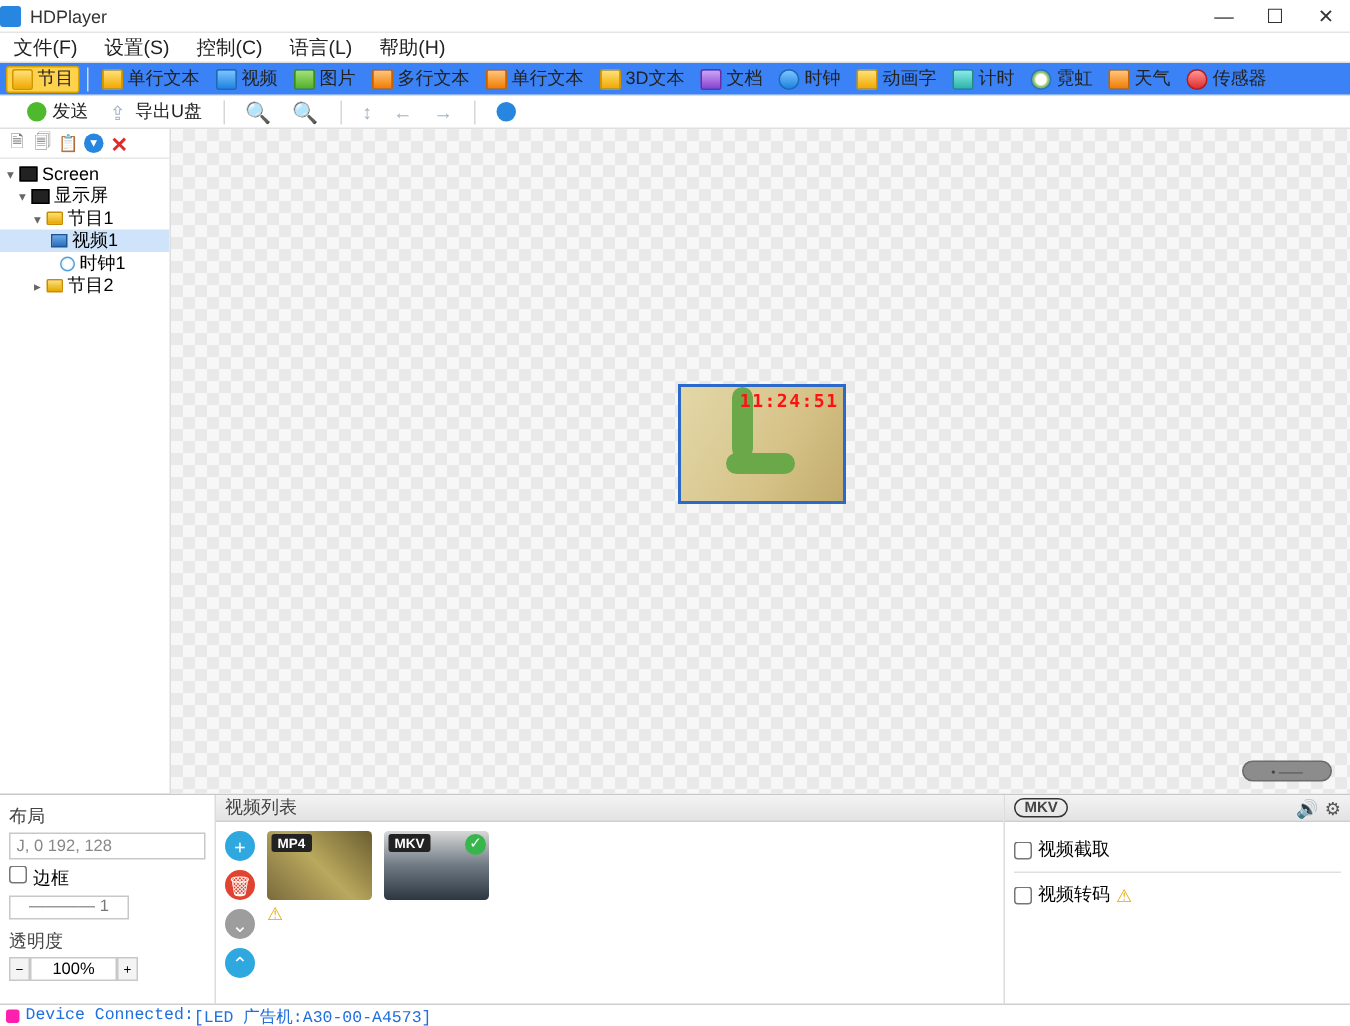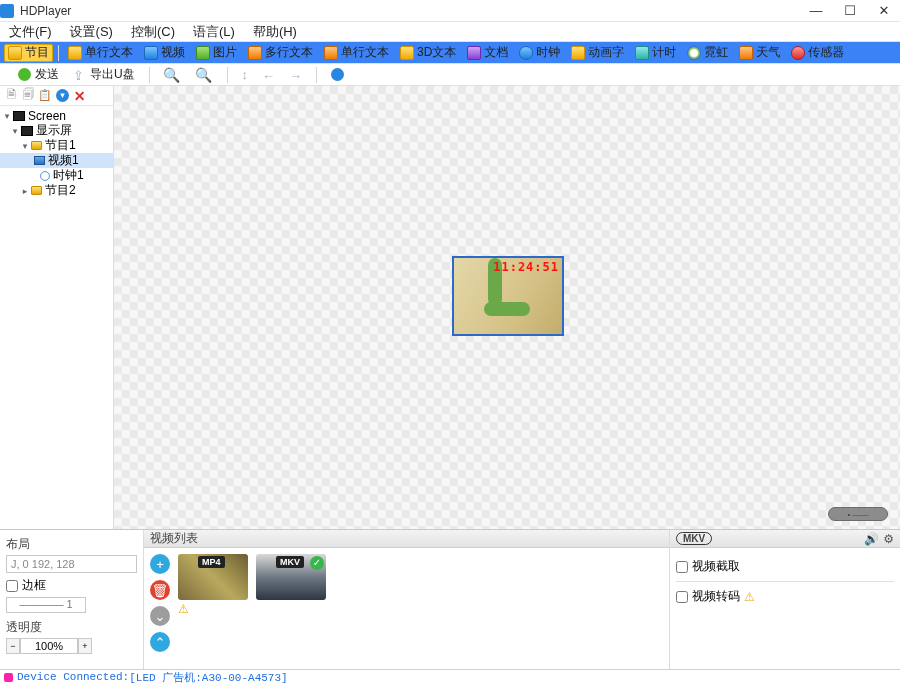--- a/index.html
+++ b/index.html
@@ -82,37 +82,37 @@
     .panel { border-right: 1px solid #dcdcdc; display: flex; flex-direction: column; }
     .panel-head { height: 18px; background: #ebebeb; background-image:linear-gradient(#f3f3f3,#e3e3e3); border-bottom: 1px solid #cfcfcf; display: flex; align-items: center; padding: 0 6px; font-size: 12px; color: #444; }
     .panel-body { flex: 1; padding: 6px; overflow: auto; }
     .p-area { width: 144px; }
     .p-list { flex: 1; min-width: 0; }
     .p-fmt { width: 230px; border-right: none; }
 
     
     .area-label { font-size: 12px; color: #444; margin-bottom: 2px; }
     .coord-box { width: 100%; height: 18px; border: 1px solid #c8c8c8; background: #fff; font-size: 11px; color: #888; padding: 0 4px; display:flex;align-items:center; margin-bottom: 4px; }
-    .ck-row { display: flex; align-items: center; gap: 4px; margin: 3px 0; }
+    .ck-row { display: flex; gap: 4px; margin: 3px 0; }
     .spin { display:flex; align-items:center; }
     .spin input { width: 58px; height: 16px; border: 1px solid #c8c8c8; text-align: center; font-size: 11px; }
     .spin button { width: 14px; height: 16px; border: 1px solid #c8c8c8; background: #f4f4f4; font-size: 9px; line-height: 1; cursor: default; }
     .dashbox { width: 80px; height: 16px; border: 1px solid #c8c8c8; background: #fff; font-size: 11px; color: #777; text-align: center; margin-top:2px; }
 
     
     .vlist-body { display: flex; gap: 8px; align-items: flex-start; }
     .vlist-tools { display: flex; flex-direction: column; gap: 6px; align-items: center; }
     .vt-btn { width: 20px; height: 20px; border-radius: 50%; display: flex; align-items: center; justify-content: center; color: #fff; font-size: 13px; cursor: default; }
     .vt-add{background:#2fa8e0;} .vt-del{background:#e0432f;} .vt-down{background:#9d9d9d;} .vt-up{background:#2fa8e0;}
     .thumbs { display: flex; gap: 8px; }
     .thumb { width: 70px; }
     .thumb-img { width: 70px; height: 46px; border-radius: 3px; position: relative; overflow: hidden; }
     .thumb-img.mp4 { background: linear-gradient(45deg,#7a6a3c,#b9a95e,#6b5d30); }
     .thumb-img.mkv { background: linear-gradient(#d8d8d8,#6f7983,#2c3742); }
-    .badge { position: absolute; top: 2px; left: 20px; background: #222; color: #fff; font-size: 9px; font-weight: bold; padding: 1px 4px; border-radius: 2px; }
+    .badge { position: absolute; top: 2px; left: 3px; background: #222; color: #fff; font-size: 9px; font-weight: bold; padding: 1px 4px; border-radius: 2px; }
     .check { position: absolute; top: 2px; right: 2px; width: 14px; height: 14px; background: #37b64c; border-radius: 50%; color: #fff; font-size: 10px; text-align: center; line-height: 14px; }
     .warn { font-size: 12px; color: #e8a800; margin-top: 2px; display: inline-block; }
     .panel-head .fmt-pill { border: 1px solid #333; border-radius: 8px; padding: 0 6px; font-size: 10px; font-weight: bold; margin-right: auto; }
     .panel-head .hi { font-size: 12px; color: #555; margin-left:4px; cursor:default; }
 
     
     .fmt-row { display: flex; align-items: center; gap: 4px; margin: 4px 0; }
     .fmt-sep { height: 1px; background: #e0e0e0; margin: 6px 0; }
 
     

